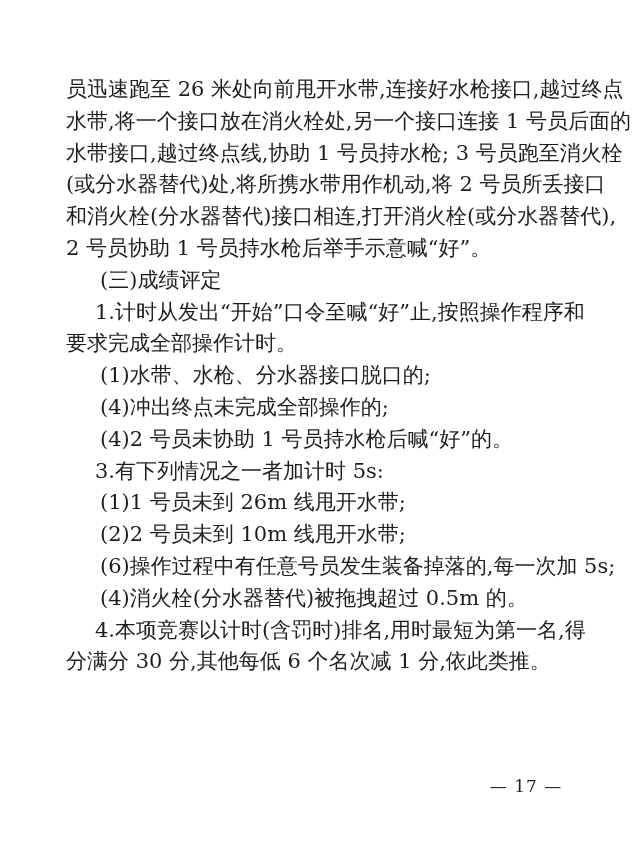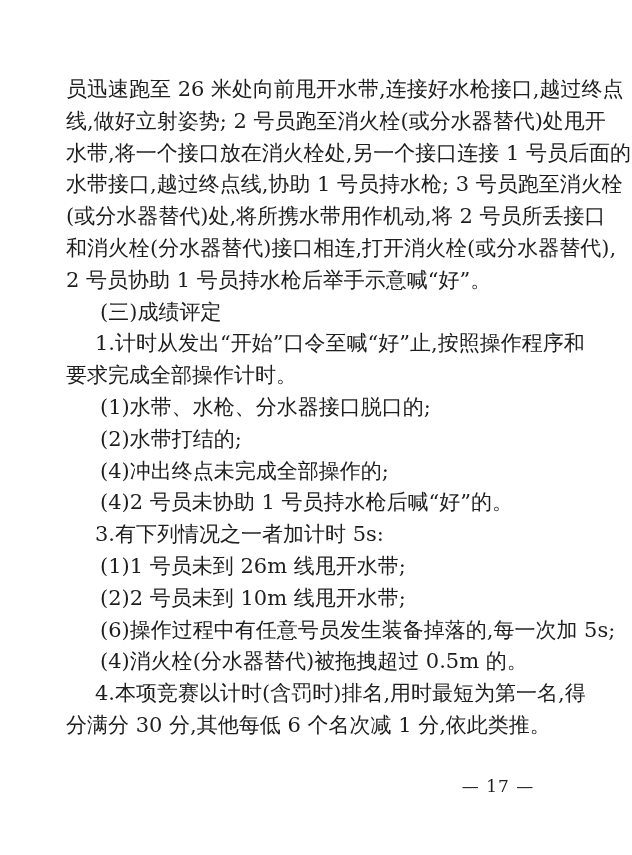--- a/index.html
+++ b/index.html
@@ -37,47 +37,45 @@
   .line.fill {
     text-align: justify;
     text-align-last: justify;
   }
   .line.paragraph { padding-left: 29px; }
   .line.item      { padding-left: 34px; }
   .line.heading   { padding-left: 34px; font-weight: normal; }
   .page-num {
     position: absolute;
     top: 776px;
-    left: 438px;
+    left: 466px;
     width: 120px;
     height: 20px;
     line-height: 20px;
     text-align: center;
     font-size: 17px;
     letter-spacing: 1px;
     color: var(--text-color);
   }
 </style>
 </head>
 <body>
 
 <div class="sheet">
   <div class="text-block" id="text-block">
       <div class="line continuation fill">员迅速跑至 26 米处向前甩开水带,连接好水枪接口,越过终点</div>
-      <div class="line continuation fill">线,做好立射姿势; 2 号员跑至消火栓(或分水器替代)处甩开</div>
       <div class="line continuation fill">水带,将一个接口放在消火栓处,另一个接口连接 1 号员后面的</div>
       <div class="line continuation fill">水带接口,越过终点线,协助 1 号员持水枪; 3 号员跑至消火栓</div>
       <div class="line continuation fill">(或分水器替代)处,将所携水带用作机动,将 2 号员所丢接口</div>
       <div class="line continuation fill">和消火栓(分水器替代)接口相连,打开消火栓(或分水器替代),</div>
       <div class="line continuation">2 号员协助 1 号员持水枪后举手示意喊“好”。</div>
       <div class="line heading">(三)成绩评定</div>
       <div class="line paragraph fill">1.计时从发出“开始”口令至喊“好”止,按照操作程序和</div>
       <div class="line continuation">要求完成全部操作计时。</div>
       <div class="line item">(1)水带、水枪、分水器接口脱口的;</div>
-      <div class="line item">(2)水带打结的;</div>
       <div class="line item">(4)冲出终点未完成全部操作的;</div>
       <div class="line item">(4)2 号员未协助 1 号员持水枪后喊“好”的。</div>
       <div class="line paragraph">3.有下列情况之一者加计时 5s:</div>
       <div class="line item">(1)1 号员未到 26m 线甩开水带;</div>
       <div class="line item">(2)2 号员未到 10m 线甩开水带;</div>
       <div class="line item">(6)操作过程中有任意号员发生装备掉落的,每一次加 5s;</div>
       <div class="line item">(4)消火栓(分水器替代)被拖拽超过 0.5m 的。</div>
       <div class="line paragraph fill">4.本项竞赛以计时(含罚时)排名,用时最短为第一名,得</div>
       <div class="line continuation">分满分 30 分,其他每低 6 个名次减 1 分,依此类推。</div>
     </div>

